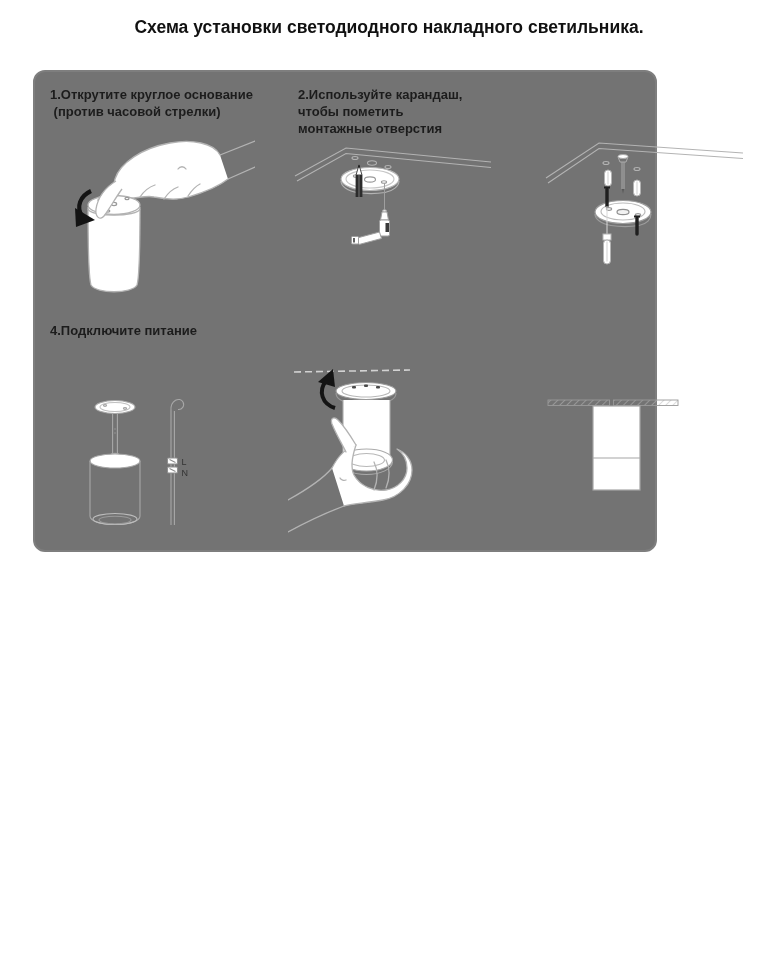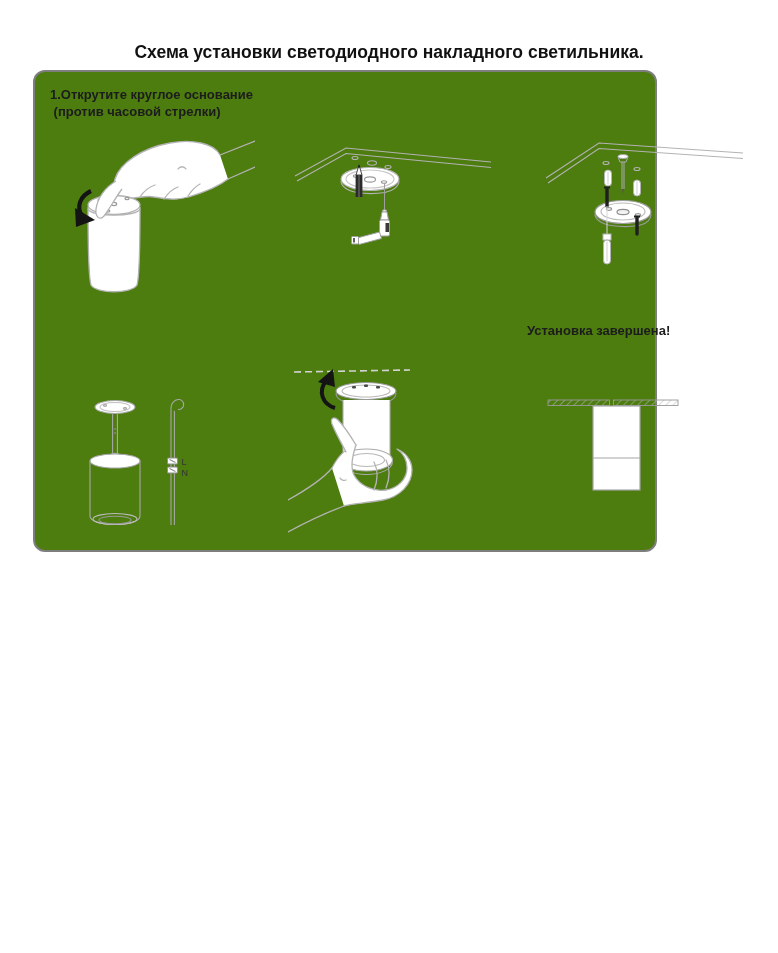--- a/index.html
+++ b/index.html
@@ -5,37 +5,37 @@
   html,body{margin:0;padding:0;background:#fff;}
   body{
     position:relative;
     width:778px;height:953px;
     font-family:"Liberation Sans", sans-serif;
     color:#1c1c1c;
     overflow:hidden;
   }
   .title{
     margin:0;
-    padding-top:42px;
+    padding-top:17px;
     text-align:center;
     font-size:17.5px;
     font-weight:bold;
     color:#111;
   }
   .board{
     position:absolute;
     left:33px;top:70px;
     width:624px;height:482px;
     box-sizing:border-box;
     border:2px solid #7e7e7e;
     border-radius:12px;
     display:grid;
     grid-template-columns:248px 229px auto;
     grid-template-rows:236px auto;
-    background:#4d7c0f;
+    background:#737373;
   }
   .panel{
     position:relative;
     box-sizing:border-box;
     padding:14px 0 0 15px;
   }
   .caption{
     margin:0;
     font-size:13px;
     line-height:17px;
@@ -87,20 +87,23 @@
       <path d="M46,46 C36,52 28,62 26,74 C25,82 30,86 34,81 C40,73 46,62 52,54" stroke="#b3b3b3" fill="#ffffff" stroke-width="1.3" stroke-linejoin="round"></path>
 
       <g>
         <path d="M21,56 C10,61 6,72 12,81" fill="none" stroke="#141414" stroke-width="4.2"></path>
         <polygon points="5,73 25,85 6,92" fill="#141414"></polygon>
       </g>
     </svg>
   </section>
 
   <section class="panel p2">
+    <h2 class="caption">2.Используйте карандаш,
+чтобы пометить
+монтажные отверстия</h2>
     <svg class="illus" width="200" height="155" viewBox="0 0 200 155">
 
       <g stroke="#b3b3b3" fill="none" stroke-width="1.1">
         <path d="M2,36 L53,8 L198,22"></path>
         <path d="M4,41 L53,13.5 L198,27.5"></path>
         <ellipse cx="62" cy="18" rx="3" ry="1.5"></ellipse>
         <ellipse cx="79" cy="23" rx="4.5" ry="2.2"></ellipse>
         <ellipse cx="95" cy="27" rx="3" ry="1.5"></ellipse>
       </g>
 
@@ -177,20 +180,21 @@
 
       <g stroke="#b3b3b3" fill="#ffffff" stroke-width="1">
         <rect x="60" y="94" width="8" height="6"></rect>
         <rect x="60.5" y="100" width="7" height="24" rx="3.5"></rect>
         <line x1="64" y1="101.5" x2="64" y2="121.5" stroke="#cfcfcf"></line>
       </g>
     </svg>
   </section>
 
   <section class="panel p4">
+    <h2 class="caption">4.Подключите питание</h2>
     <svg class="illus" width="170" height="150" viewBox="0 0 170 150">
 
       <g stroke="#a8a8a8" fill="#ffffff" stroke-width="1.1">
         <ellipse cx="40" cy="22" rx="20" ry="6.5"></ellipse>
         <ellipse cx="40" cy="22" rx="15" ry="4.5" fill="none" stroke="#c0c0c0"></ellipse>
         <ellipse cx="30" cy="20.5" rx="1.6" ry="0.9" fill="none"></ellipse>
         <ellipse cx="50" cy="23.5" rx="1.6" ry="0.9" fill="none"></ellipse>
         <line x1="37.6" y1="28.5" x2="37.6" y2="69"></line>
         <line x1="42.4" y1="28.5" x2="42.4" y2="69"></line>
         <circle cx="40" cy="44" r="0.9" fill="#8a8a8a" stroke="none"></circle>
@@ -253,21 +257,20 @@
         <path d="M44,108 C50,96 58,88 68,85 C64,97 62,107 66,115 C72,126 86,132 98,130 C110,128 119,119 119,108 C119,100 115,93 109,89 C117,92 124,100 124,110 C124,124 112,137 95,140 C78,143 64,144 56,146"></path>
         <path d="M68,85 C62,75 56,66 50,60 C46,56 42,58 44,64 C48,74 54,84 58,92"></path>
         <path d="M98,128 C102,118 102,108 98,100" fill="none"></path>
         <path d="M86,130 C90,120 90,110 86,102" fill="none"></path>
         <path d="M52,118 c1,2 4,3 6,2" fill="none"></path>
       </g>
     </svg>
   </section>
 
   <section class="panel p6">
-    <h2 class="caption">Установка завершена!</h2>
     <svg class="illus" width="200" height="105" viewBox="0 0 200 105">
       <defs>
         <pattern id="hatch6" width="5" height="6" patternUnits="userSpaceOnUse" patternTransform="rotate(45)">
           <line x1="0" y1="0" x2="0" y2="6" stroke="#bcbcbc" stroke-width="1"></line>
         </pattern>
       </defs>
       <rect x="5" y="7" width="61.5" height="5.5" fill="url(#hatch6)" stroke="#9a9a9a" stroke-width="0.9"></rect>
       <rect x="70.5" y="7" width="64.5" height="5.5" fill="url(#hatch6)" stroke="#9a9a9a" stroke-width="0.9"></rect>
       <rect x="50" y="13" width="47" height="84" fill="#ffffff" stroke="#a5a5a5" stroke-width="1.2"></rect>
       <line x1="50" y1="65" x2="97" y2="65" stroke="#a5a5a5" stroke-width="1.2"></line>

